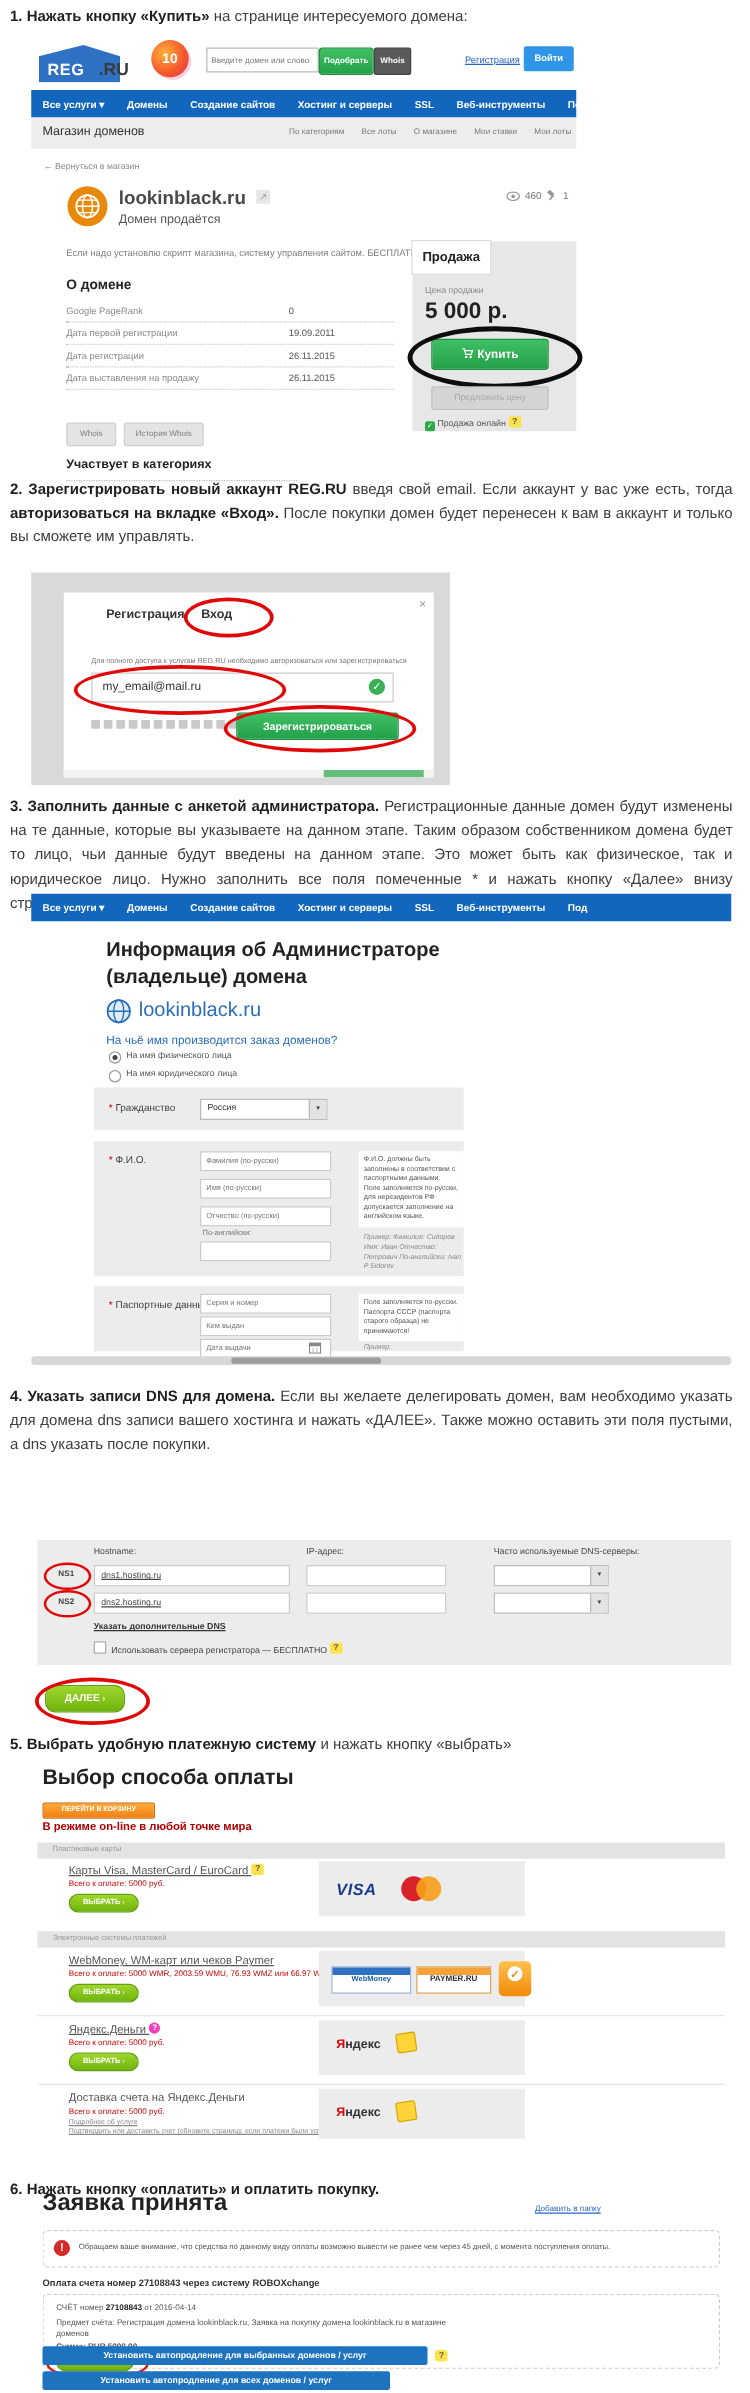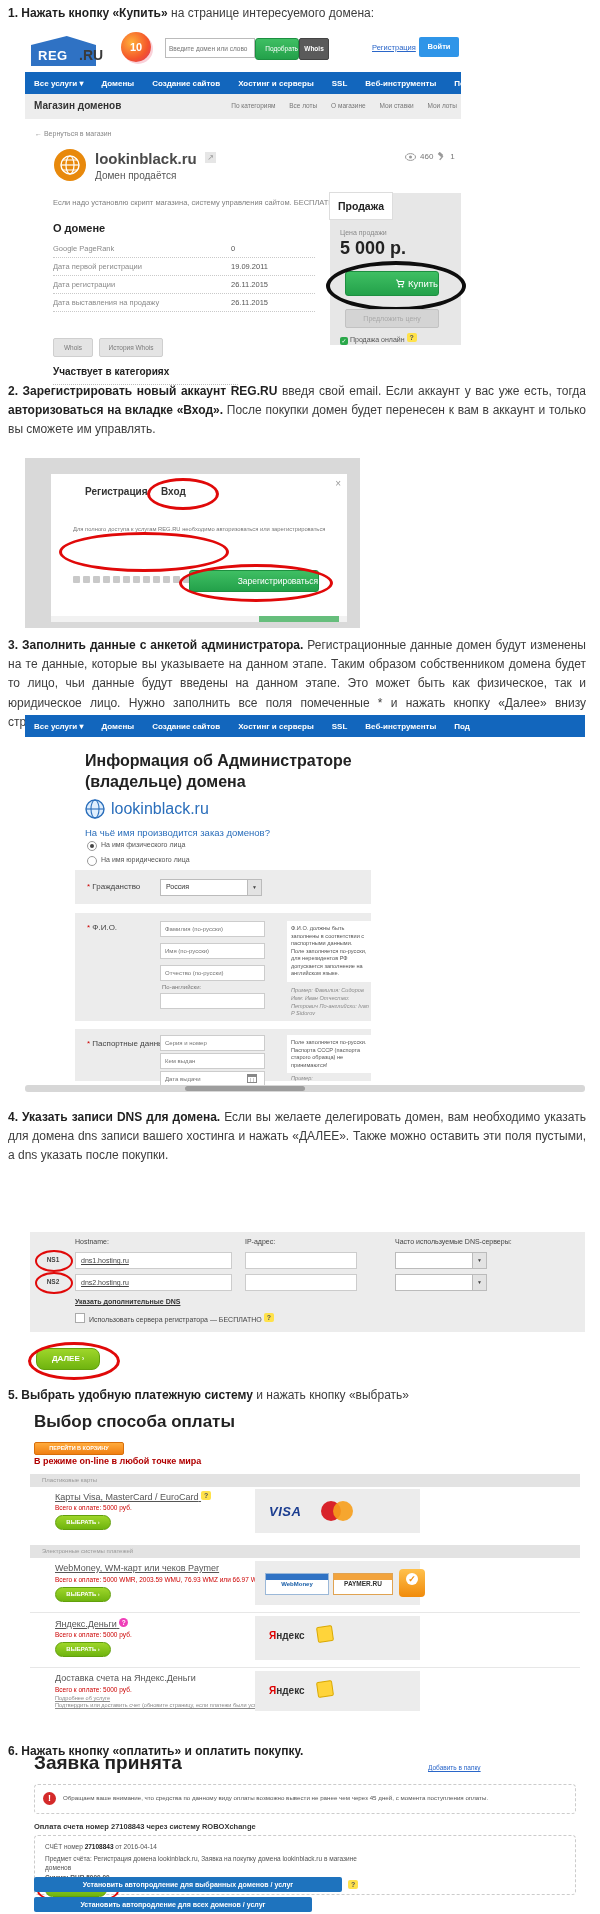--- a/index.html
+++ b/index.html
@@ -5,42 +5,42 @@
   html,body{margin:0;padding:0;background:#fff;}
   body{width:600px;font-family:"Liberation Sans",sans-serif;color:#333;}
   #page{position:relative;width:600px;height:1914px;overflow:hidden;background:#fff;}
   .abs{position:absolute;}
   .step{position:absolute;left:8px;width:578px;font-size:12px;line-height:1.6;text-align:justify;color:#3d3d3d;}
   .step b{color:#1f1f1f;}
   
   .ellipse{position:absolute;border:3px solid #e00909;border-radius:50%;pointer-events:none;background:transparent;}
   .black-ellipse{position:absolute;border:4px solid #0d0d0d;border-radius:50%;pointer-events:none;}
   .helpbadge{display:inline-block;background:#ffe24a;color:#555;font-size:7px;font-weight:bold;padding:0 3px;border-radius:2px;line-height:9px;vertical-align:2px;}
-  .greenbtn{background:linear-gradient(#3fbf63,#23a14a);color:#fff;font-weight:normal;text-align:right;border-radius:3px;border:1px solid #1d8f40;}
+  .greenbtn{background:linear-gradient(#3fbf63,#23a14a);color:#fff;font-weight:bold;text-align:center;border-radius:3px;border:1px solid #1d8f40;}
   .limebtn{background:linear-gradient(#9ed62a,#6fb40f);color:#fff;font-weight:bold;text-align:center;border-radius:8px;border:1px solid #62a00c;}
   .graybtn{background:#e4e4e4;color:#7b7b7b;text-align:center;border:1px solid #cfcfcf;border-radius:2px;}
   input{font-family:"Liberation Sans",sans-serif;}
   
   #shot1{top:30px;left:25px;width:436px;height:338px;font-size:8px;}
   .reg-logo{position:absolute;top:4px;left:6px;width:88px;height:34px;}
   .reg-house{position:absolute;left:0;top:2px;width:46px;height:30px;background:#2f72c4;clip-path:polygon(0 30%,55% 0,100% 30%,100% 100%,0 100%);padding-left:19px;}
   .reg-house span{position:absolute;left:7px;top:12px;color:#fff;font-weight:bold;font-size:13px;letter-spacing:.5px;}
   .reg-ru{position:absolute;left:48px;top:13px;font-weight:bold;font-size:14px;color:#3a3a3a;}
   .anniv{position:absolute;left:96px;top:2px;width:30px;height:30px;border-radius:50%;background:radial-gradient(circle at 35% 35%,#ffb03a,#f4552b 60%,#d9306b);color:#fff;font-weight:bold;font-size:11px;text-align:center;line-height:30px;box-shadow:2px 2px 0 #f9d1d9;}
   .searchwrap{position:absolute;left:140px;top:8px;height:20px;}
   .searchwrap input{position:absolute;left:0;top:0;width:82px;height:18px;border:1px solid #bbb;font-size:6.5px;padding:0 3px;color:#999;}
   .btn-pod{position:absolute;left:90px;top:0;width:42px;height:20px;font-size:6.5px;line-height:20px;}
   .btn-whois-top{position:absolute;left:134px;top:0;width:28px;height:20px;background:#5a5a5a;color:#fff;font-size:6.5px;font-weight:bold;line-height:20px;text-align:center;border-radius:2px;border:1px solid #444;}
   .link-reg{position:absolute;left:347px;top:13px;font-size:7.5px;color:#2a66c9;text-decoration:underline;}
   .btn-login{position:absolute;left:394px;top:7px;width:40px;height:20px;background:#2f95e8;color:#fff;font-size:7.5px;font-weight:bold;text-align:center;line-height:20px;border-radius:2px;}
   .navbar{position:absolute;left:0;width:100%;height:22px;background:#1266bd;display:flex;align-items:center;}
   .navbar .ni{color:#fff;font-size:8px;font-weight:bold;padding:0 9px;white-space:nowrap;}
   .nav1{top:42px;}
   .subnav{position:absolute;top:64px;left:0;width:100%;height:25px;background:#ededed;}
-  .subnav .t{position:absolute;left:9px;top:6px;font-size:10px;font-weight:bold;color:#333;}
+  .subnav .t{position:absolute;left:9px;top:6px;font-size:10px;font-weight:normal;color:#333;}
   .subnav .links{position:absolute;right:4px;top:8px;font-size:6.5px;color:#777;}
   .subnav .links span{margin-left:12px;}
   .backlink{position:absolute;top:100px;left:10px;font-size:7px;color:#888;}
   .globe-o{position:absolute;top:118px;left:28px;width:34px;height:34px;}
   .dname{position:absolute;top:120px;left:70px;font-size:15px;font-weight:bold;color:#4a4a4a;}
   .extbox{position:absolute;top:122px;left:180px;width:11px;height:11px;background:#e6e6e6;color:#9a9a9a;font-size:8px;text-align:center;line-height:11px;}
   .dstatus{position:absolute;top:140px;left:70px;font-size:10px;color:#555;}
   .stats{position:absolute;top:122px;left:380px;font-size:8px;color:#777;display:flex;align-items:center;gap:4px;}
   .promo{position:absolute;top:168px;left:28px;font-size:7.5px;color:#808080;}
   .h-odomene{position:absolute;top:192px;left:28px;font-size:11px;font-weight:bold;color:#222;}
@@ -265,20 +265,24 @@
 
   <div class="step" style="top:382px;"><b>2. Зарегистрировать новый аккаунт REG.RU</b><span> введя свой email. Если аккаунт у вас уже есть, тогда </span><b>авторизоваться на вкладке «Вход».</b><span> После покупки домен будет перенесен к вам в аккаунт и только вы сможете им управлять.</span></div>
 
   <div id="shot2" class="abs">
     <div class="modal">
       <div class="x">×</div>
       <div class="tab" style="left:34px;">Регистрация</div>
       <div class="tab" style="left:110px;">Вход</div>
       <div class="ellipse" style="top:4px;left:96px;width:66px;height:26px;"></div>
       <div class="hint">Для полного доступа к услугам REG.RU необходимо авторизоваться или зарегистрироваться</div>
+      <div class="emailfield">
+        <span class="v">my_email@mail.ru</span>
+        <span class="okcheck">✓</span>
+      </div>
       <div class="ellipse" style="top:58px;left:8px;width:164px;height:34px;"></div>
       <div class="socialrow">
         <i></i>
           <i></i>
           <i></i>
           <i></i>
           <i></i>
           <i></i>
           <i></i>
           <i></i>

